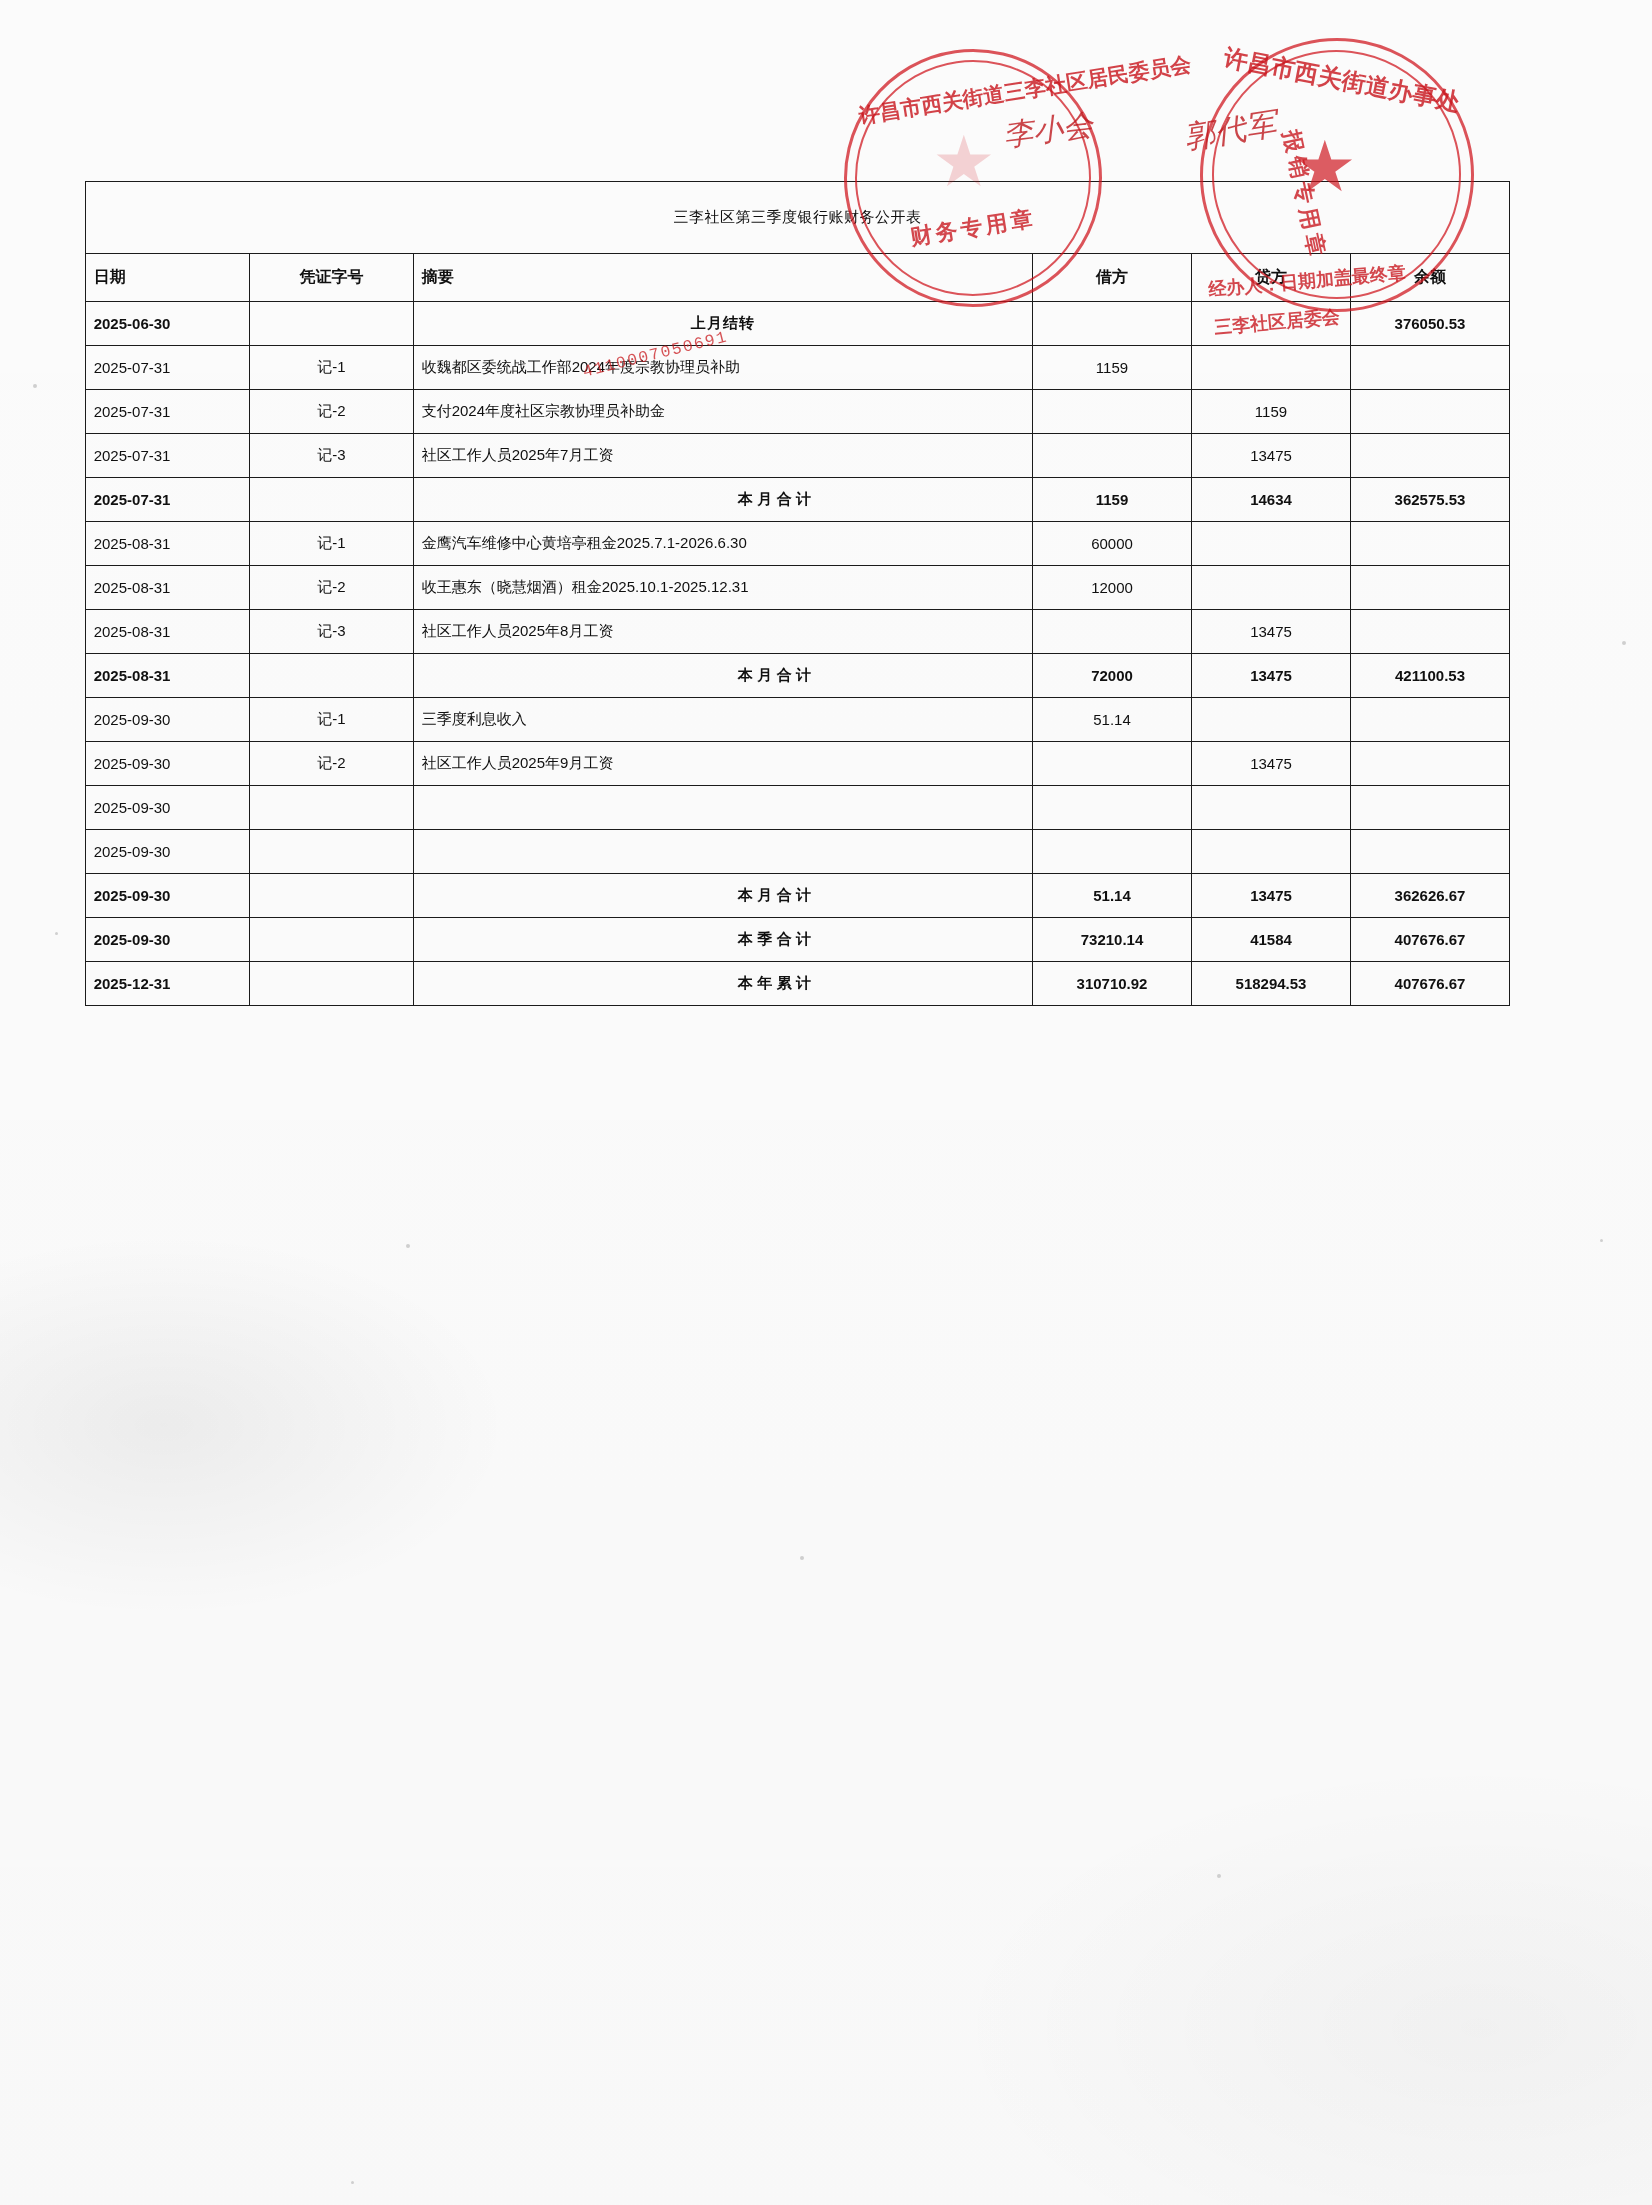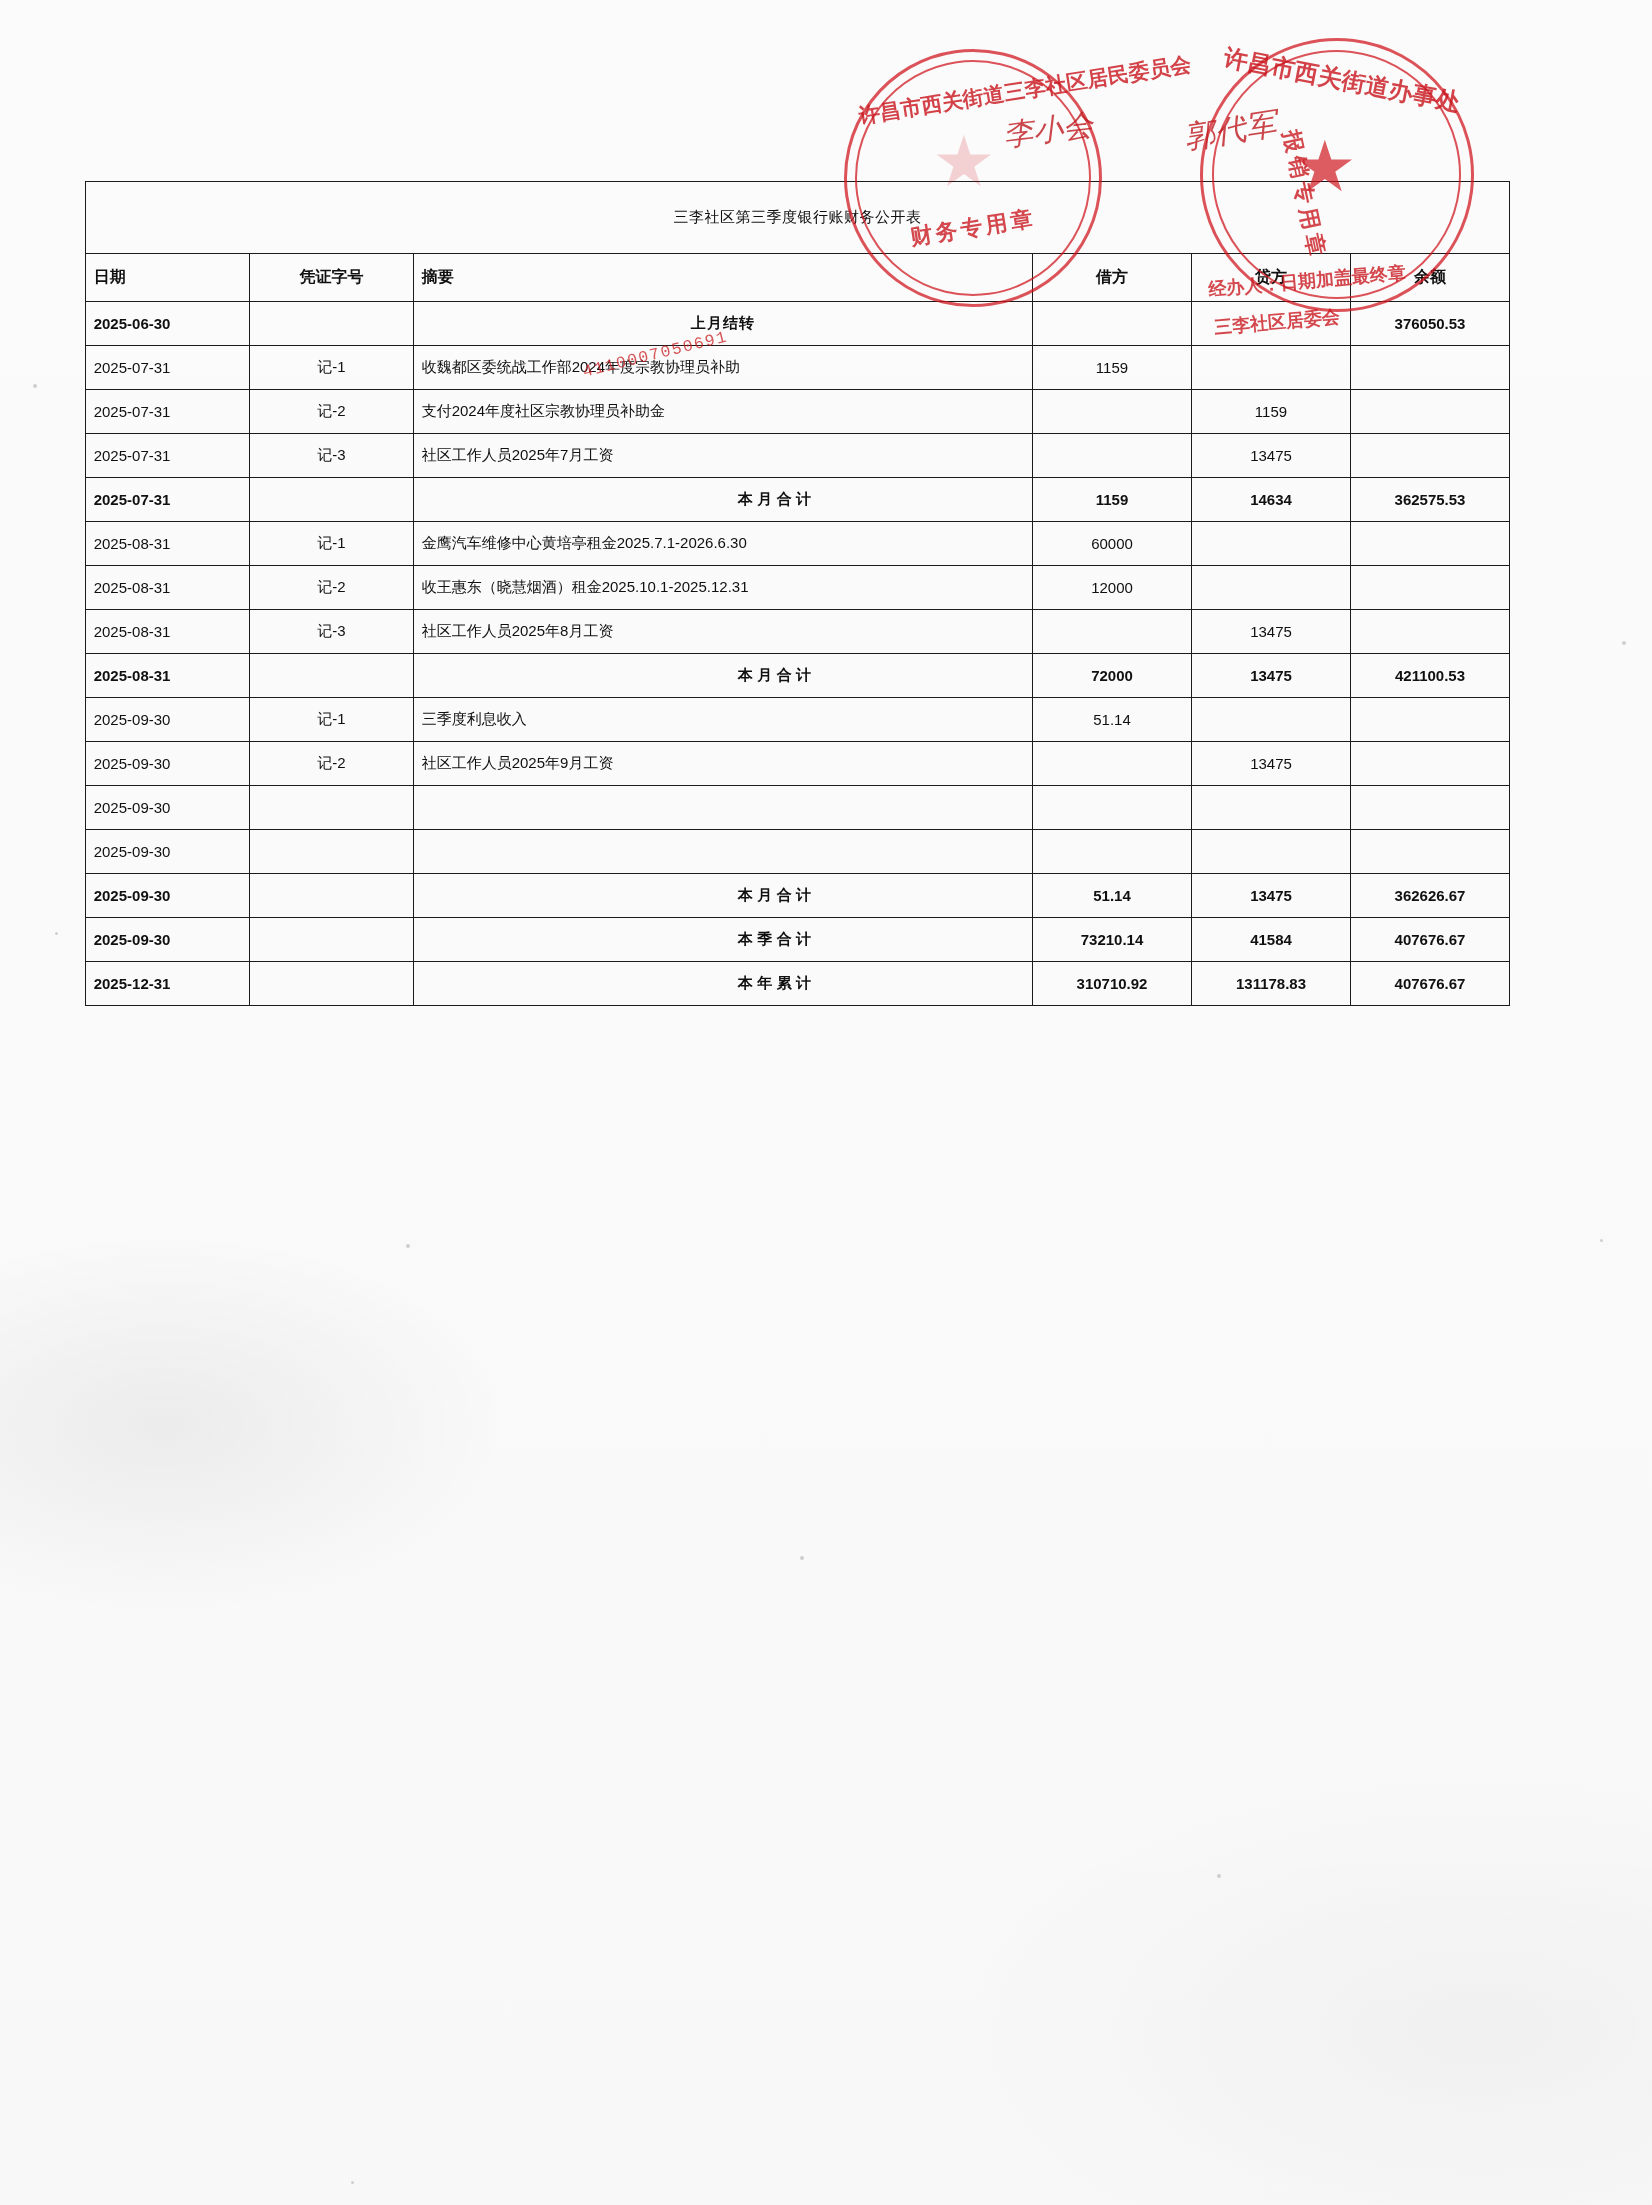--- a/index.html
+++ b/index.html
@@ -302,21 +302,21 @@
         <td class="num">73210.14</td>
         <td class="num">41584</td>
         <td class="num">407676.67</td>
       </tr>
 
       <tr class="row bold">
         <td class="dt">2025-12-31</td>
         <td class="vc"></td>
         <td class="abs">本年累计</td>
         <td class="num">310710.92</td>
-        <td class="num">131178.83</td>
+        <td class="num">518294.53</td>
         <td class="num">407676.67</td>
       </tr>
     </tbody>
   </table>
 </div>
 
 <div class="stamp" style="left:844px; top:49px; width:274px; height:274px;">
   <div class="stamp-oval"></div>
   <div class="stamp-oval inner"></div>
   <div class="stamp-arc-text" style="left:13px; top:27px; transform: rotate(-9deg); font-size:21px;">许昌市西关街道三李社区居民委员会</div>

